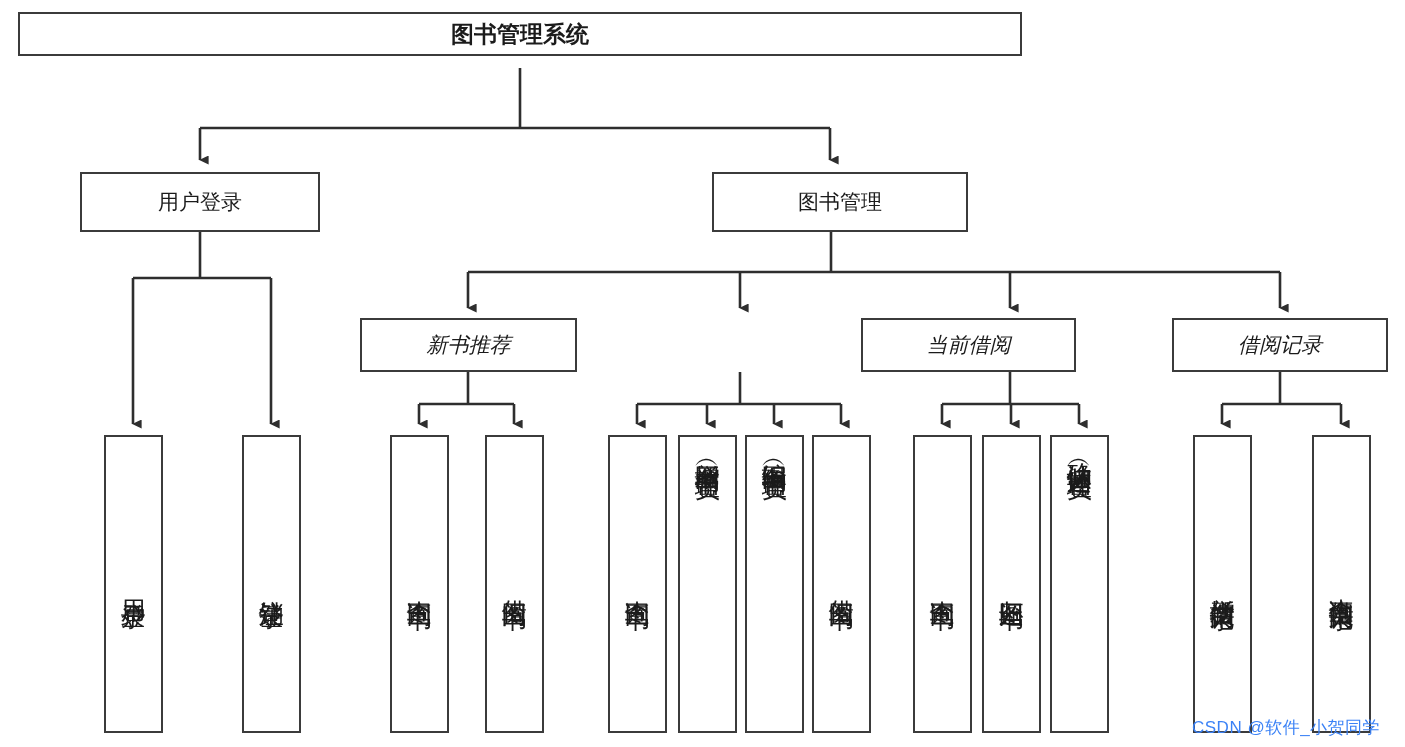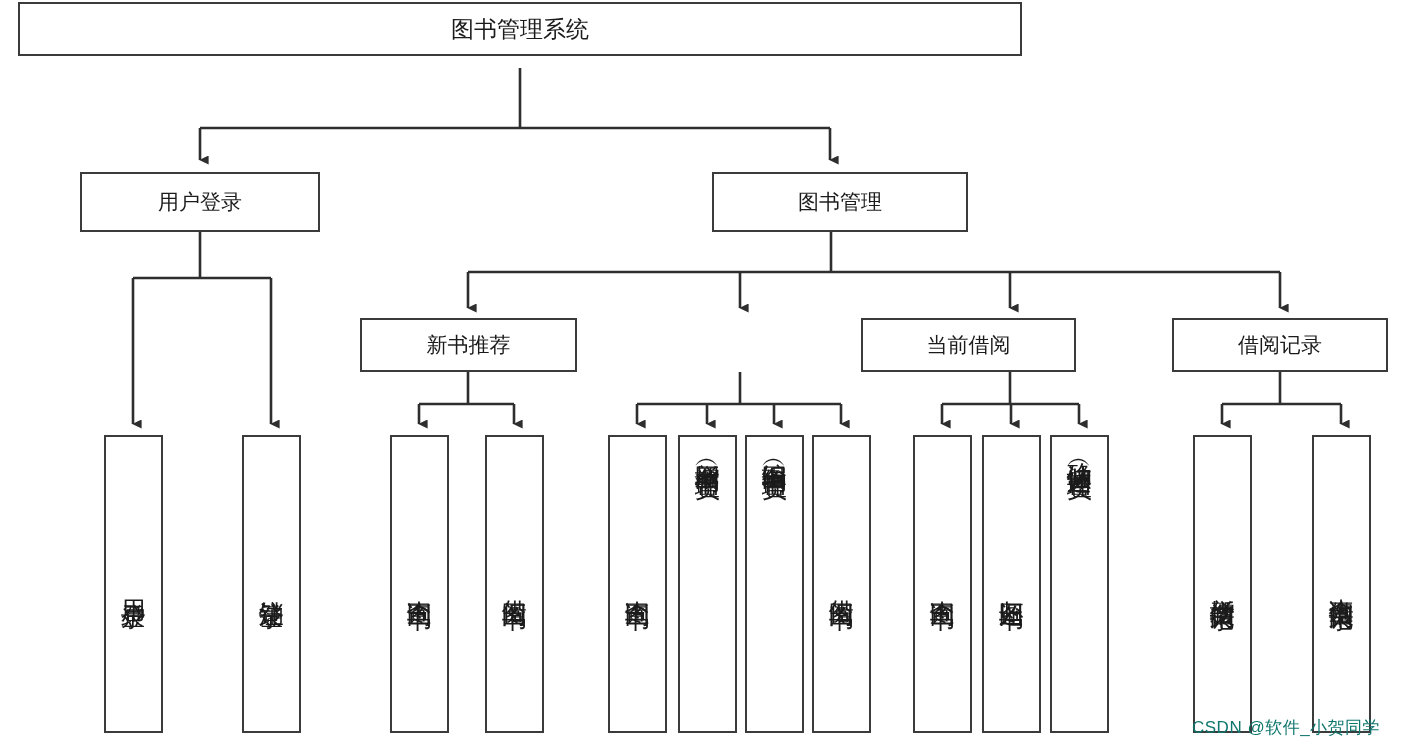--- a/index.html
+++ b/index.html
@@ -36,20 +36,21 @@
     color: #1b1b1b;
   }
   .node.root {
     font-size: 23px;
   }
   .node.lvl2 {
     font-size: 21px;
   }
   .node.lvl3 {
     font-size: 21px;
+    font-style: italic;
   }
   
   .node.leaf {
     writing-mode: vertical-rl;
     text-orientation: upright;
     font-size: 25px;
     line-height: 1.06;
     letter-spacing: 2px;
     padding-top: 6px;
     padding-bottom: 6px;
@@ -59,21 +60,21 @@
   }
   .node.leaf.top-aligned {
     justify-content: flex-start;
   }
   .leaf-text {
     display: block;
   }
   .watermark {
     position: absolute;
     font-size: 17px;
-    color: #0f766e;
+    color: #3b82f6;
     white-space: nowrap;
     letter-spacing: 0.5px;
   }
 </style>
 </head>
 <body>
 
 <div id="canvas">
 
   <svg id="connectors" viewBox="0 0 1405 747">
@@ -119,21 +120,21 @@
       <path d="M1011,404 L1011,424" marker-end="url(#arrow)"></path>
       <path d="M1079,404 L1079,424" marker-end="url(#arrow)"></path>
 
       <path d="M1280,372 L1280,404"></path>
       <path d="M1222,404 L1341,404"></path>
       <path d="M1222,404 L1222,424" marker-end="url(#arrow)"></path>
       <path d="M1341,404 L1341,424" marker-end="url(#arrow)"></path>
     </g>
   </svg>
 
-  <div class="node root" style="left:18px; top:2px; width:1004px; height:54px;">
+  <div class="node root" style="left:18px; top:12px; width:1004px; height:44px;font-weight:bold;">
     <span>图书管理系统</span>
   </div>
 
   <div class="node lvl2" style="left:80px; top:172px; width:240px; height:60px;">
     <span>用户登录</span>
   </div>
   <div class="node lvl2" style="left:712px; top:172px; width:256px; height:60px;">
     <span>图书管理</span>
   </div>
 

